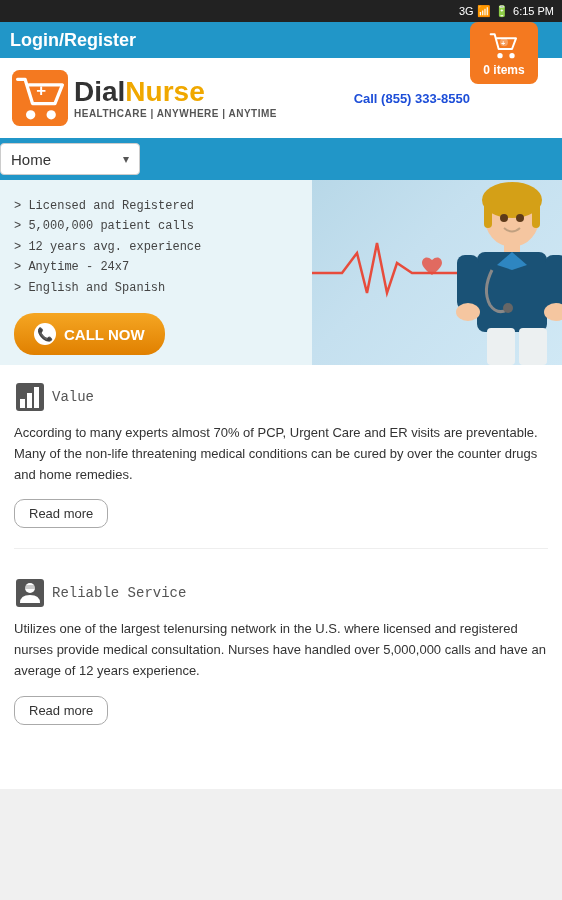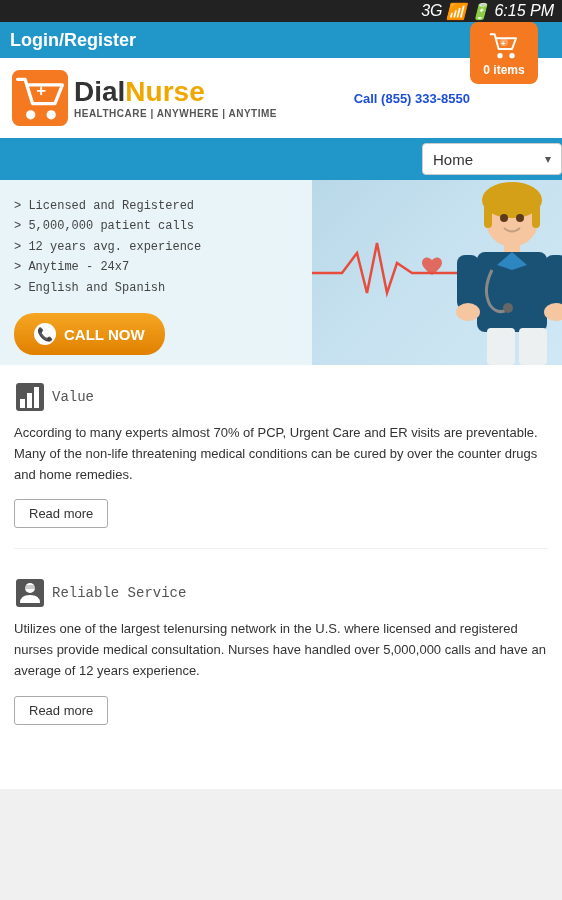--- a/index.html
+++ b/index.html
@@ -17,22 +17,21 @@
       height: 22px;
       background: #222;
       display: flex;
       align-items: center;
       justify-content: flex-end;
       padding-right: 8px;
       gap: 4px;
     }
     #status-bar span {
       color: #fff;
-      font-size: 16px;
-      font-style: italic;
+      font-size: 11px;
     }
 
     
     #login-bar {
       background: #2196c8;
       height: 36px;
       display: flex;
       align-items: center;
       justify-content: space-between;
       padding: 0 10px;
@@ -110,21 +109,21 @@
       font-weight: bold;
     }
 
     
     #nav-bar {
       background: #2196c8;
       width: 100%;
       height: 42px;
       display: flex;
       align-items: center;
-      justify-content: flex-end;
+      justify-content: flex-start;
     }
     .nav-dropdown {
       background: #fff;
       border: 1px solid #ccc;
       border-radius: 4px;
       width: 140px;
       height: 32px;
       display: flex;
       align-items: center;
       justify-content: space-between;
@@ -264,21 +263,21 @@
     .section-text {
       font-size: 13px;
       color: #333;
       line-height: 1.6;
       margin-bottom: 14px;
     }
 
     .read-more-btn {
       background: #fff;
       border: 1px solid #aaa;
-      border-radius: 3px;
+      border-radius: 10px;
       padding: 6px 14px;
       font-size: 13px;
       color: #333;
       cursor: pointer;
     }
   </style>
 </head>
 <body>
 
 <div id="status-bar">

